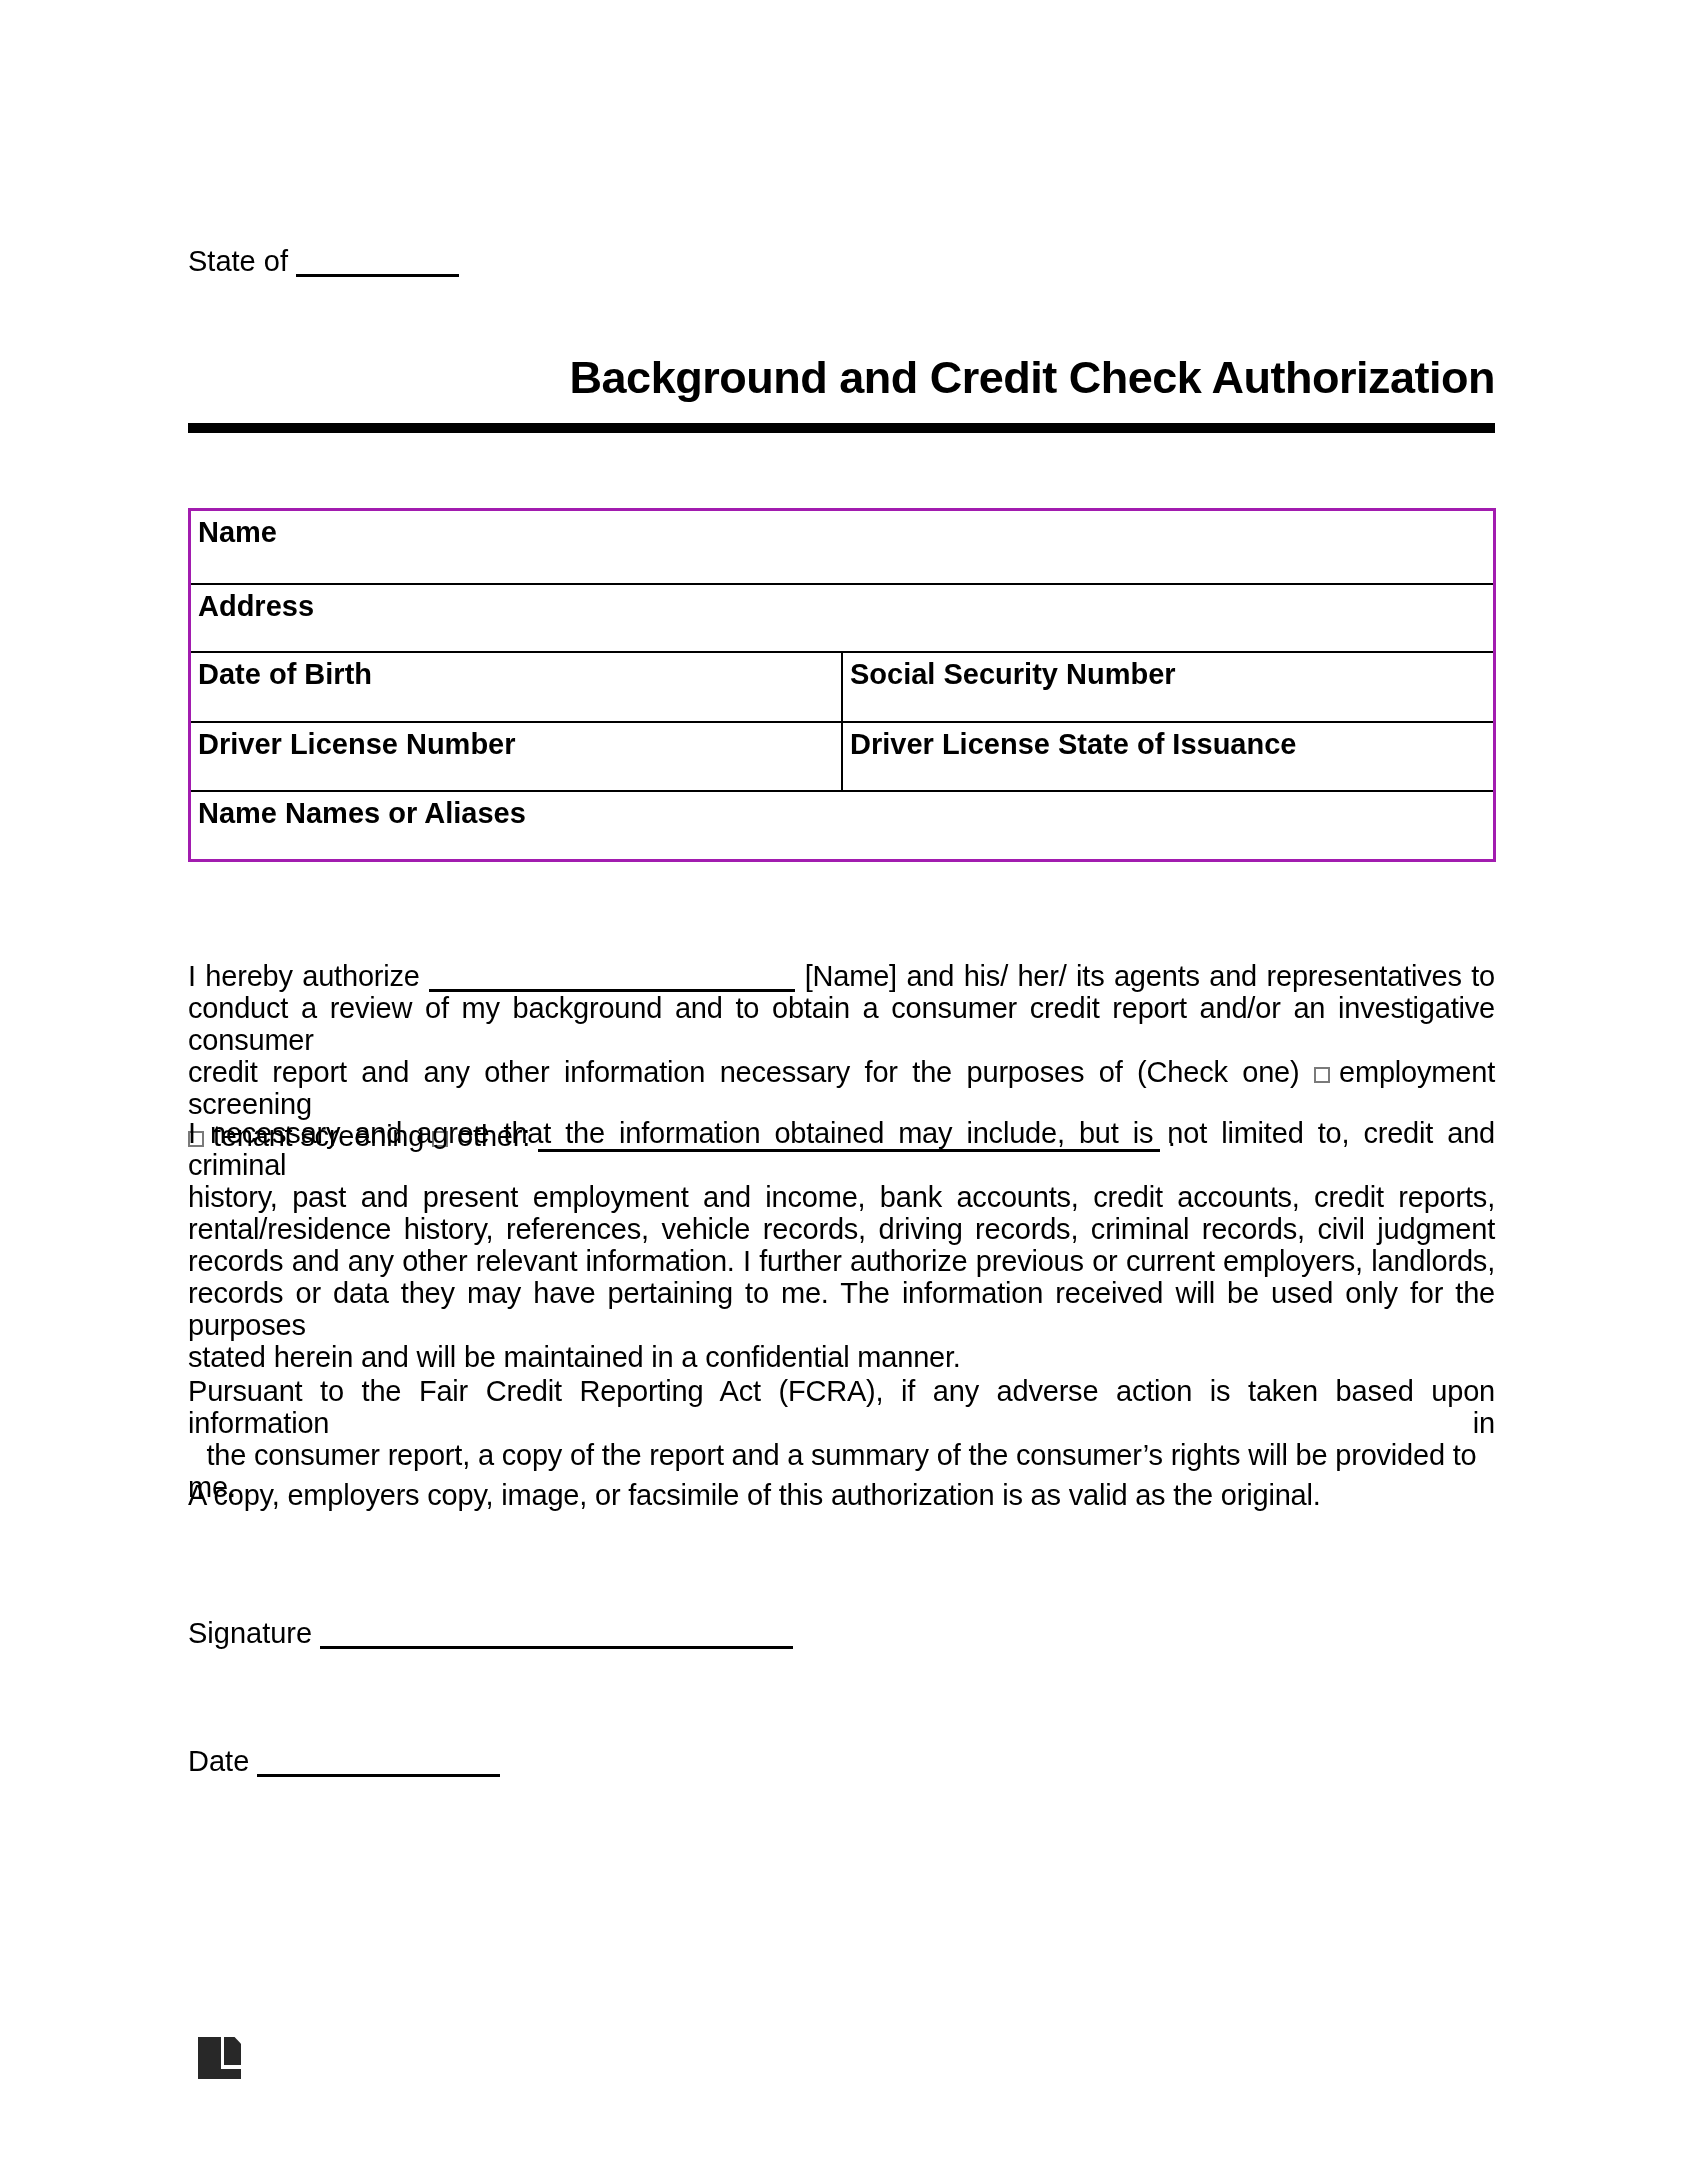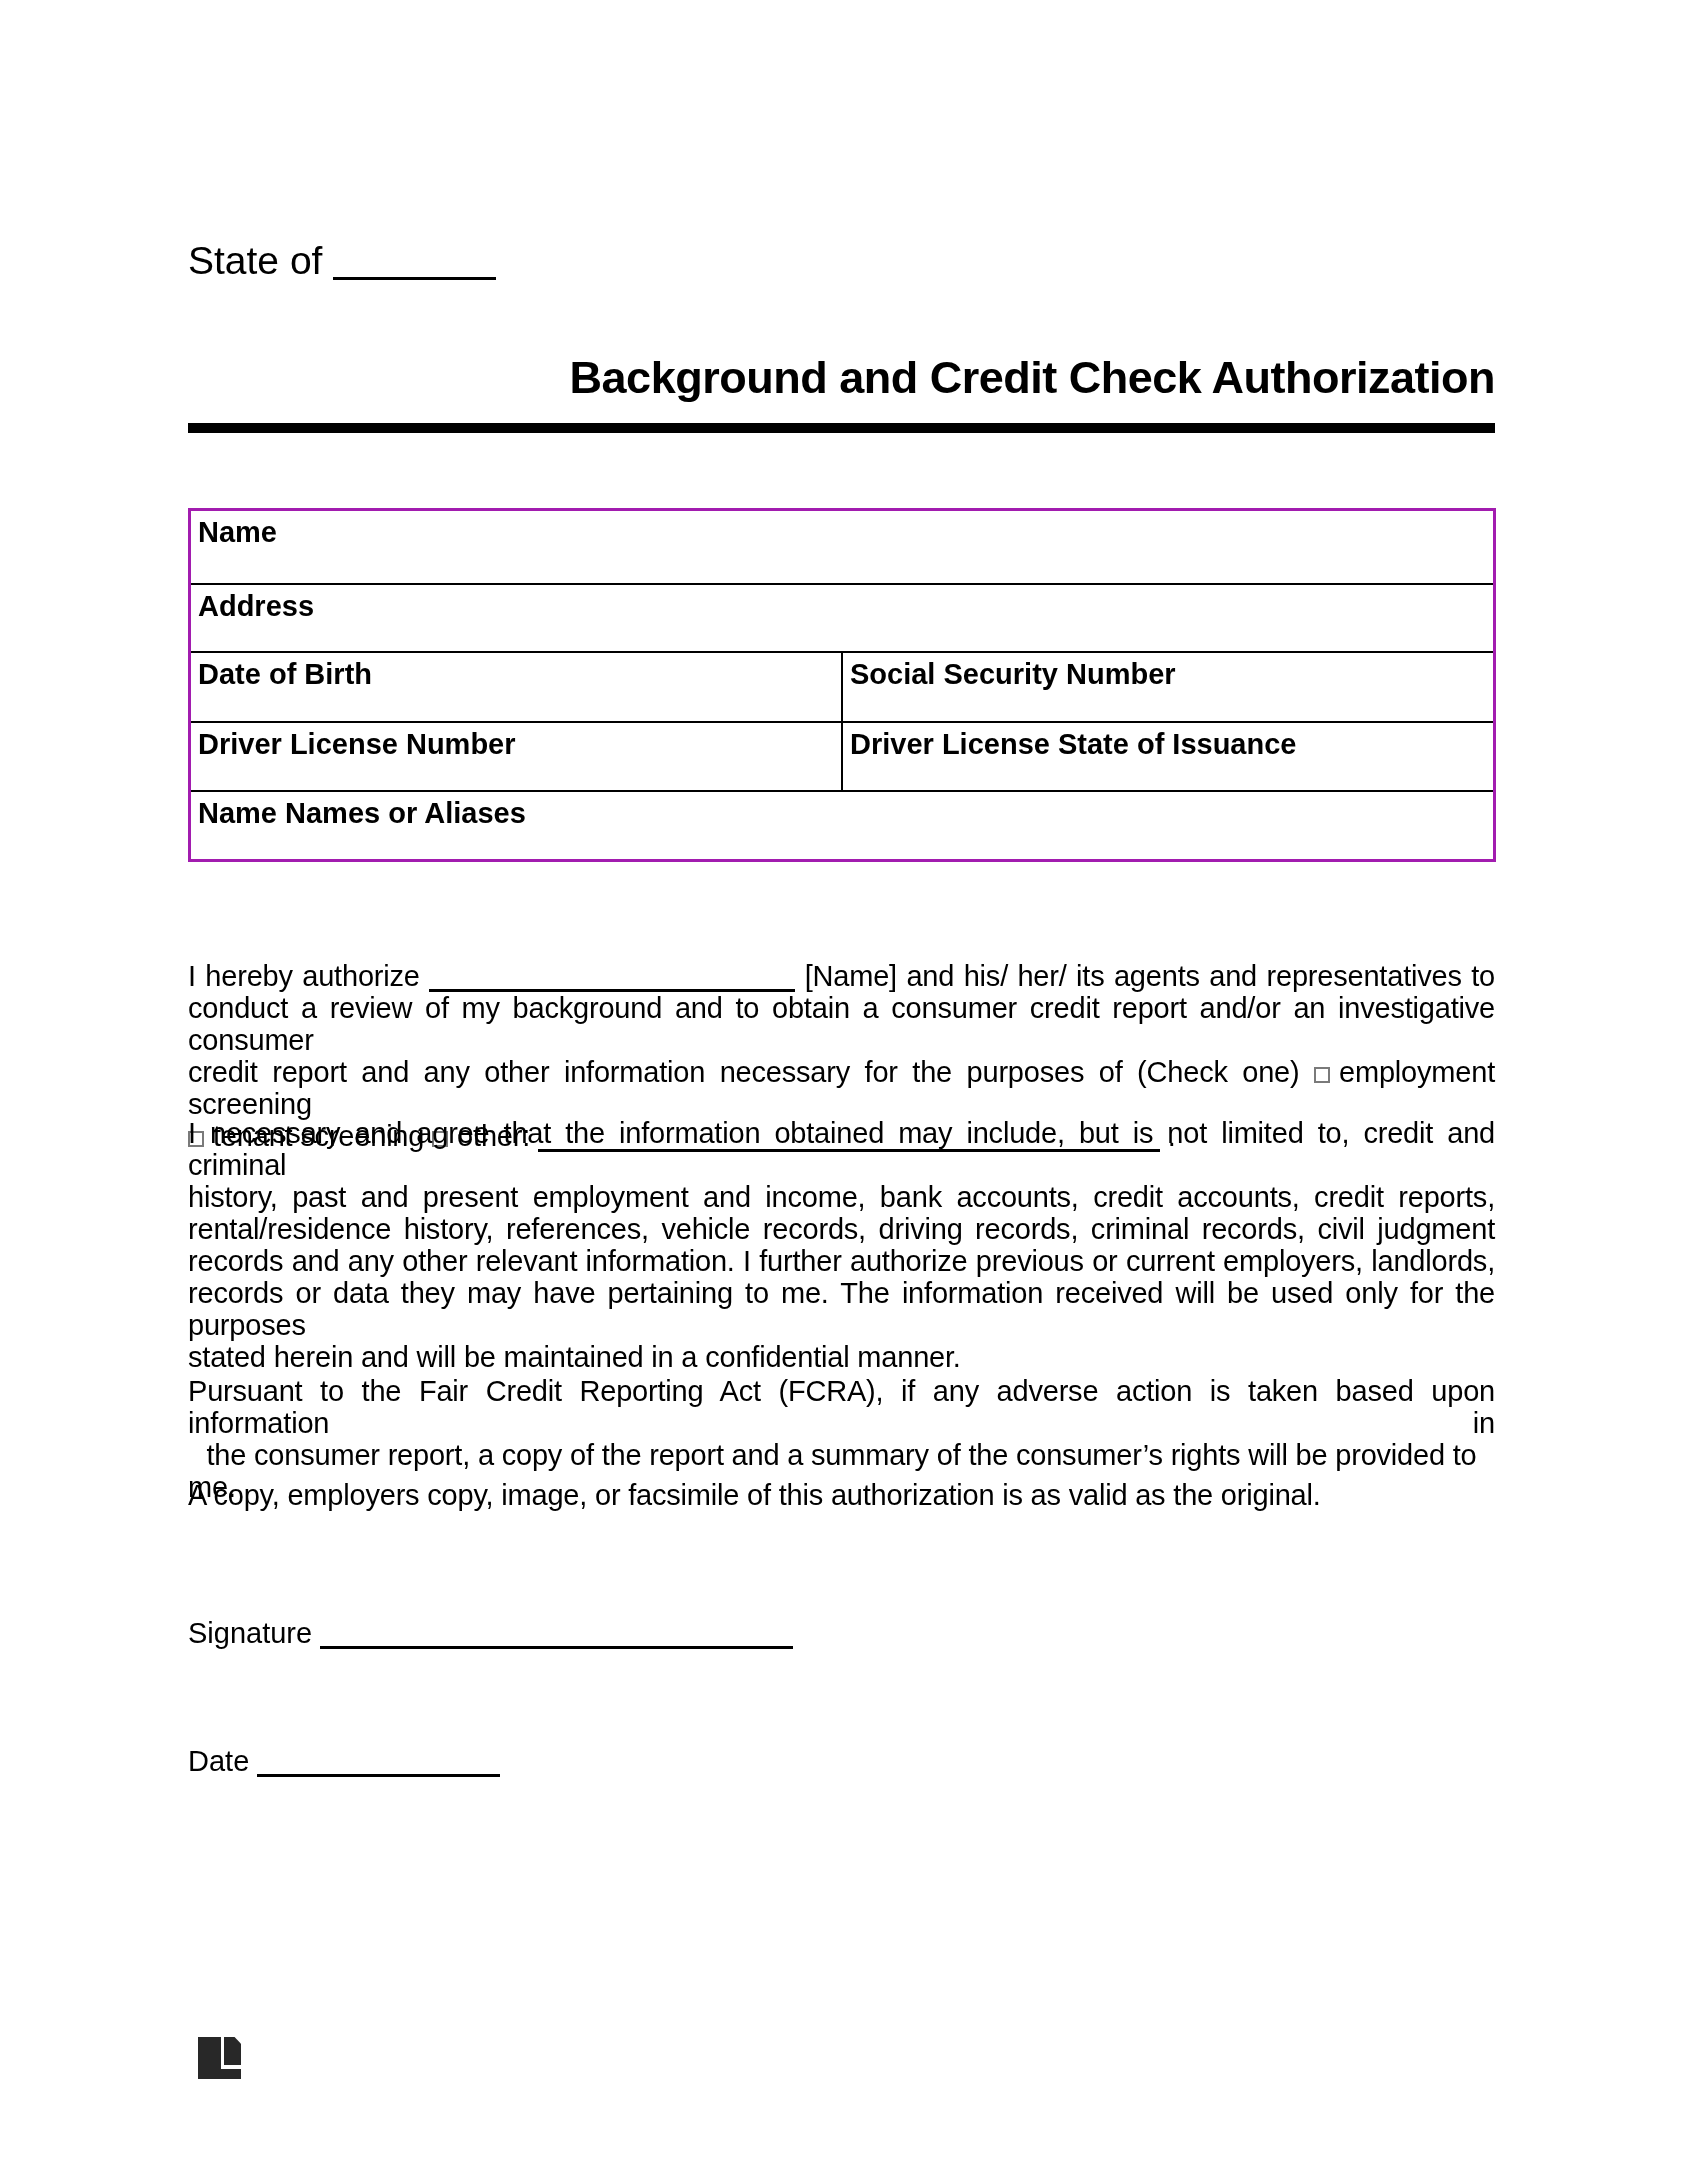--- a/index.html
+++ b/index.html
@@ -10,21 +10,21 @@
     background: #ffffff;
     font-family: "Liberation Sans", sans-serif;
     color: #000;
     overflow: hidden;
   }
   .abs { position: absolute; }
 
   
   .state-line {
     left: 188px; top: 243px;
-    font-size: 39px; line-height: 36px;
+    font-size: 29px; line-height: 36px;
   }
 
   
   .doc-title {
     left: 188px; top: 353px; width: 1307px;
     text-align: right;
     font-size: 45px; font-weight: bold; line-height: 50px;
     letter-spacing: -0.5px;
   }
   .title-rule {

